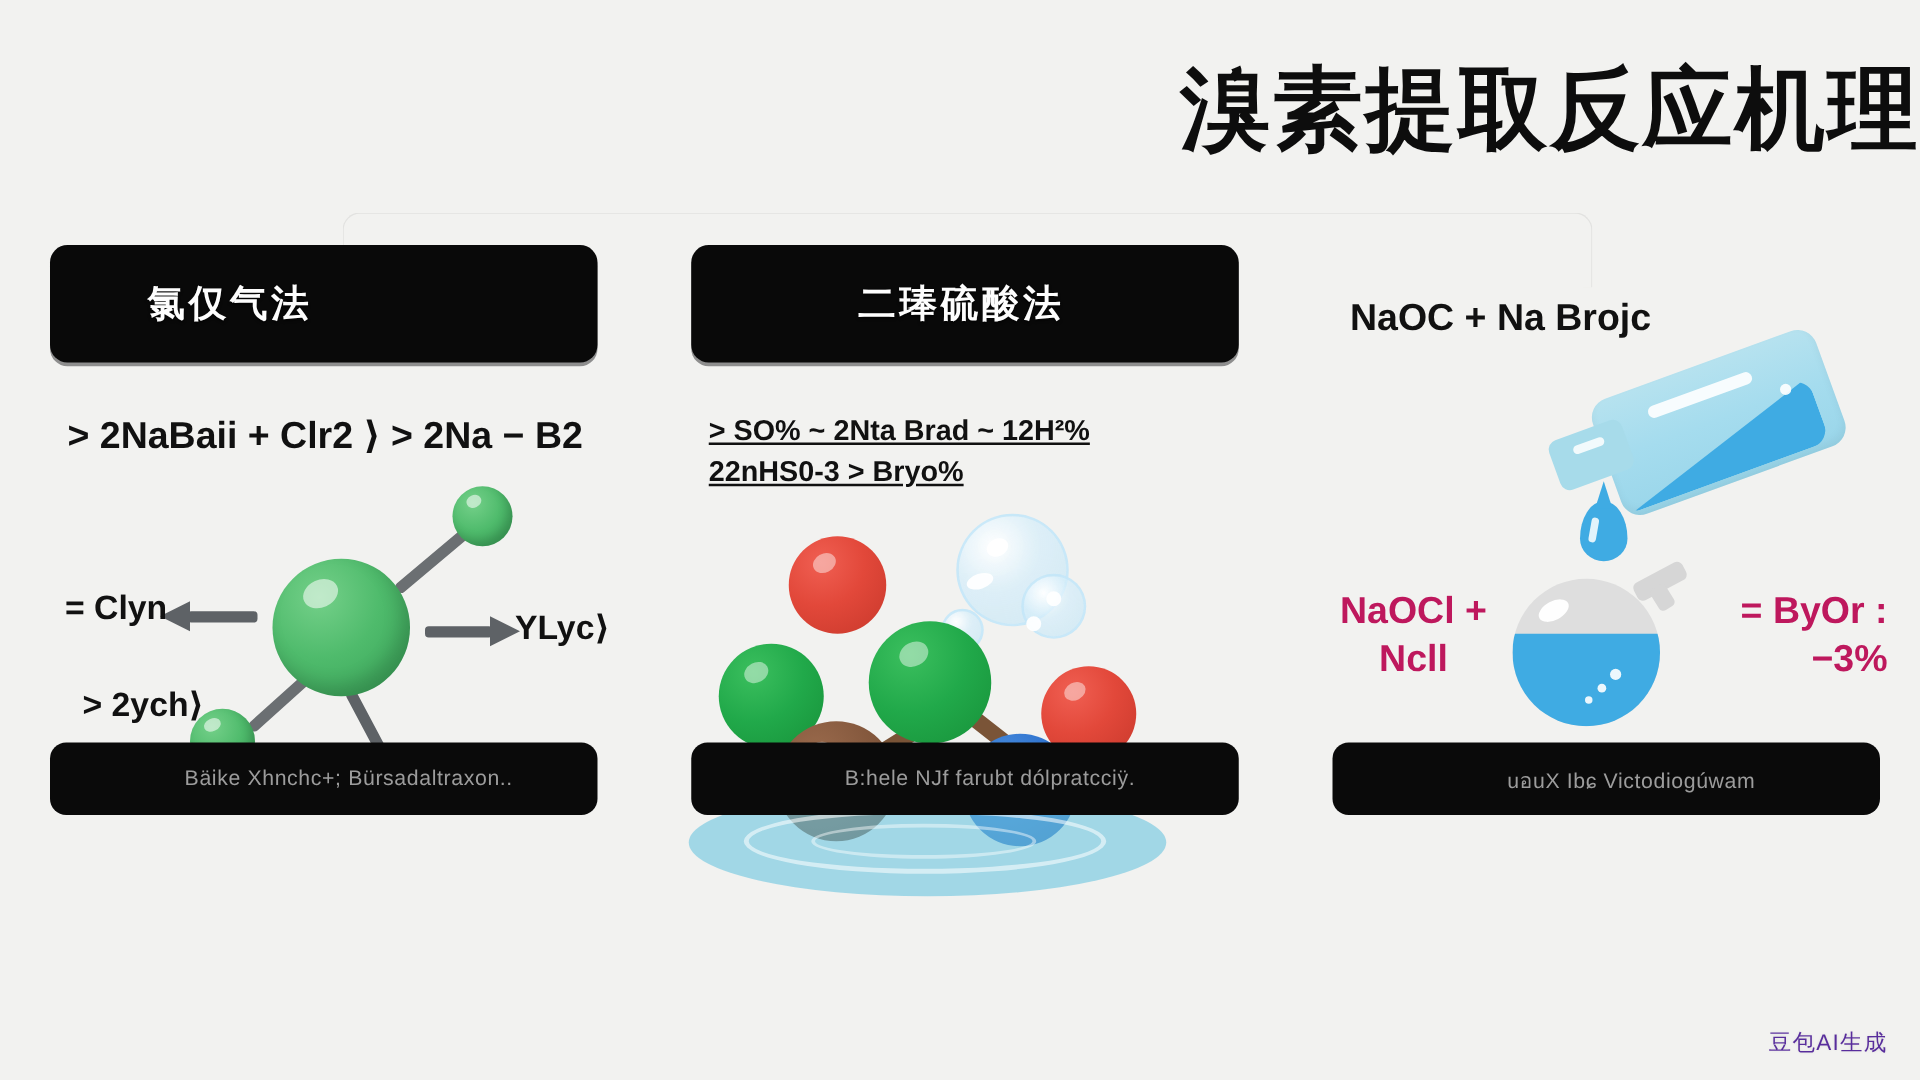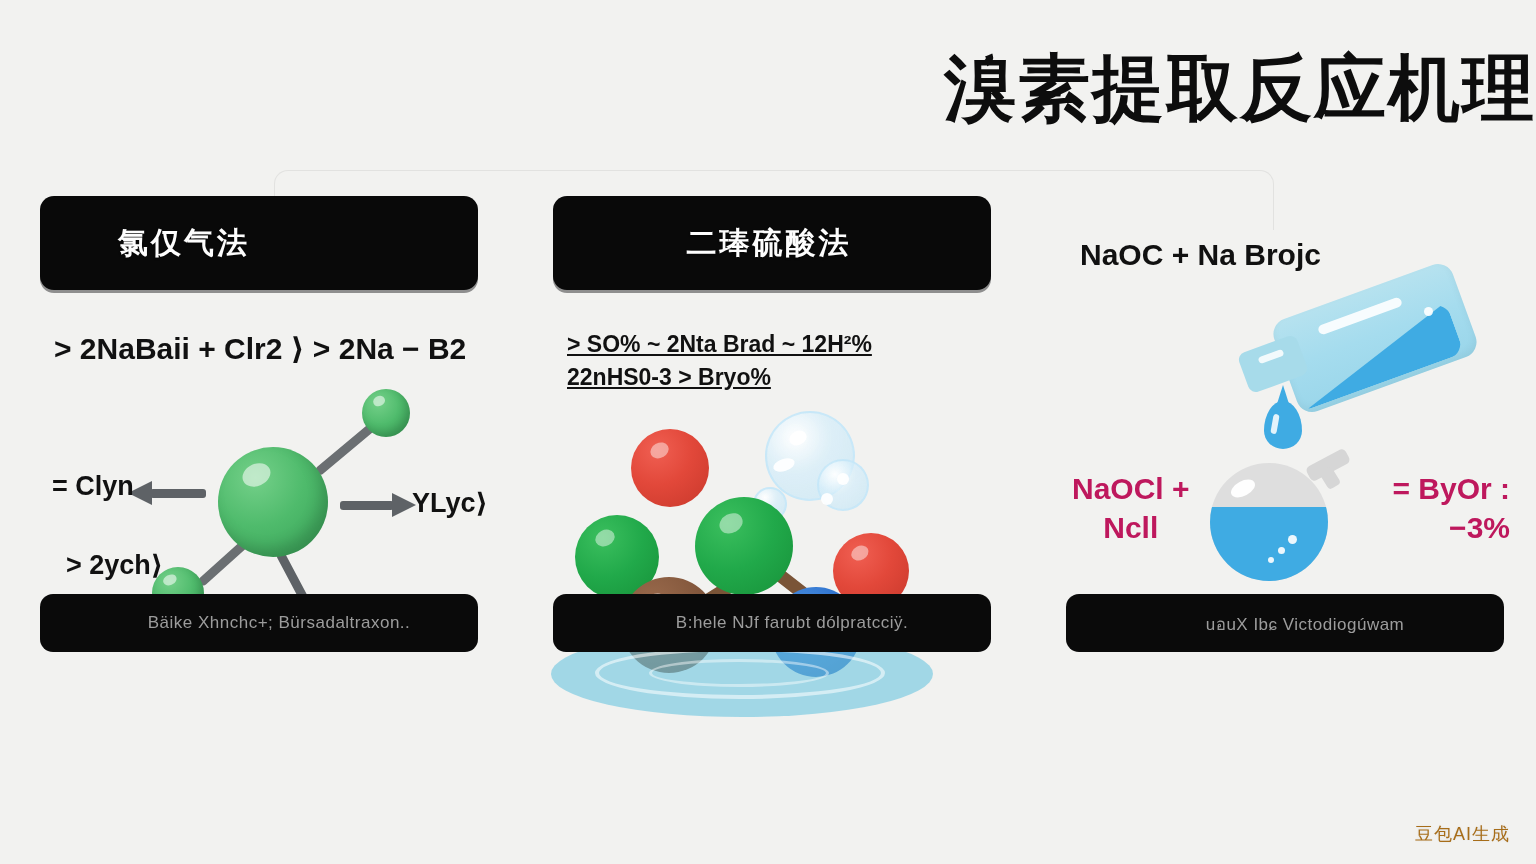--- a/index.html
+++ b/index.html
@@ -371,21 +371,21 @@
     white-space:nowrap;
   }
   .c3-left  { left:6px;   top:192px; text-align:center; }
   .c3-right { right:-6px; top:192px; text-align:right; }
 
   
   .watermark {
     position:absolute;
     right:26px; bottom:18px;
     font-size:18px;
-    color:#a16207;
+    color:#4c1d95;
     letter-spacing:1px;
     opacity:.92;
     text-shadow:0 0 3px rgba(0,0,0,.10);
     background:rgba(255,255,255,.0);
   }
 </style>
 </head>
 <body>
 
 <div class="stage">

